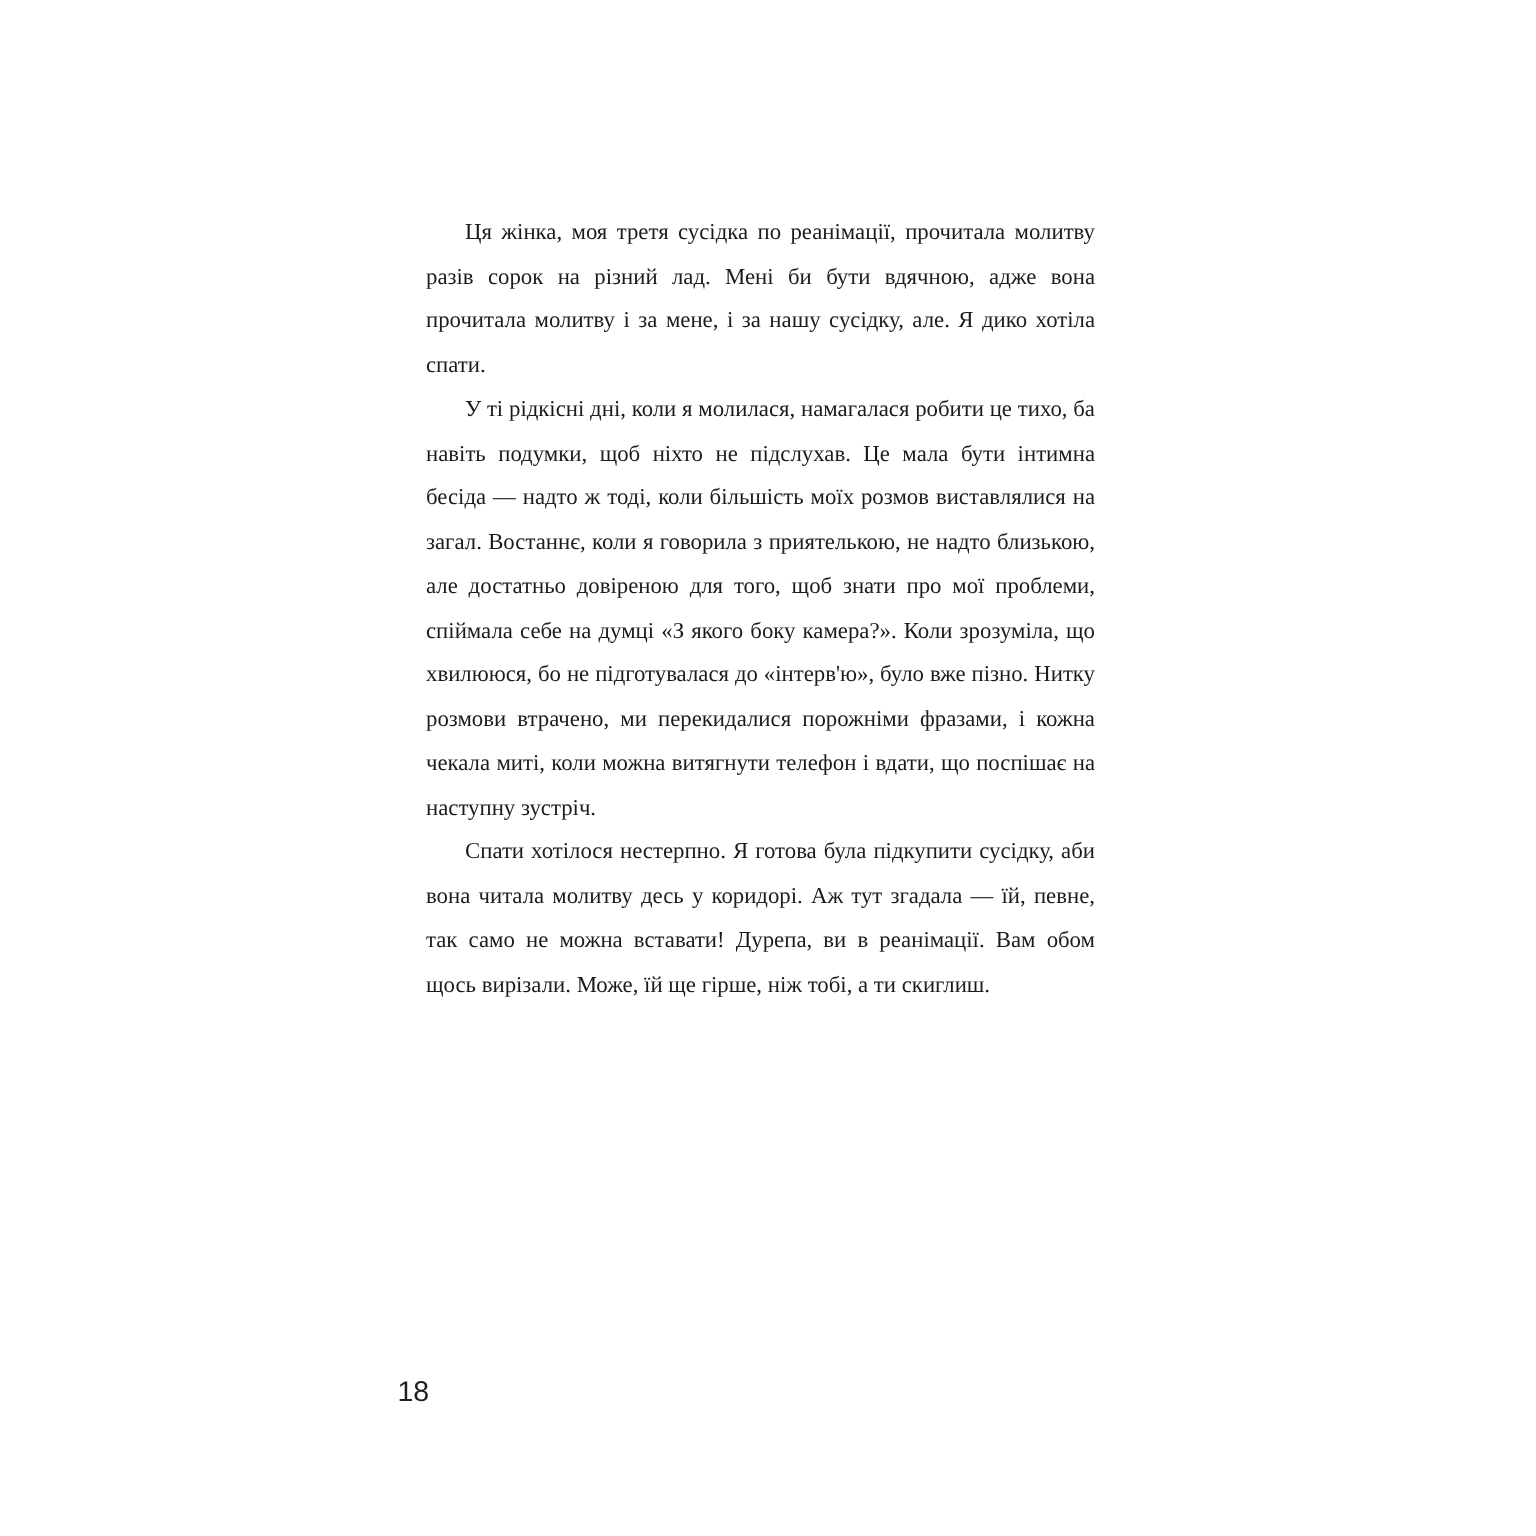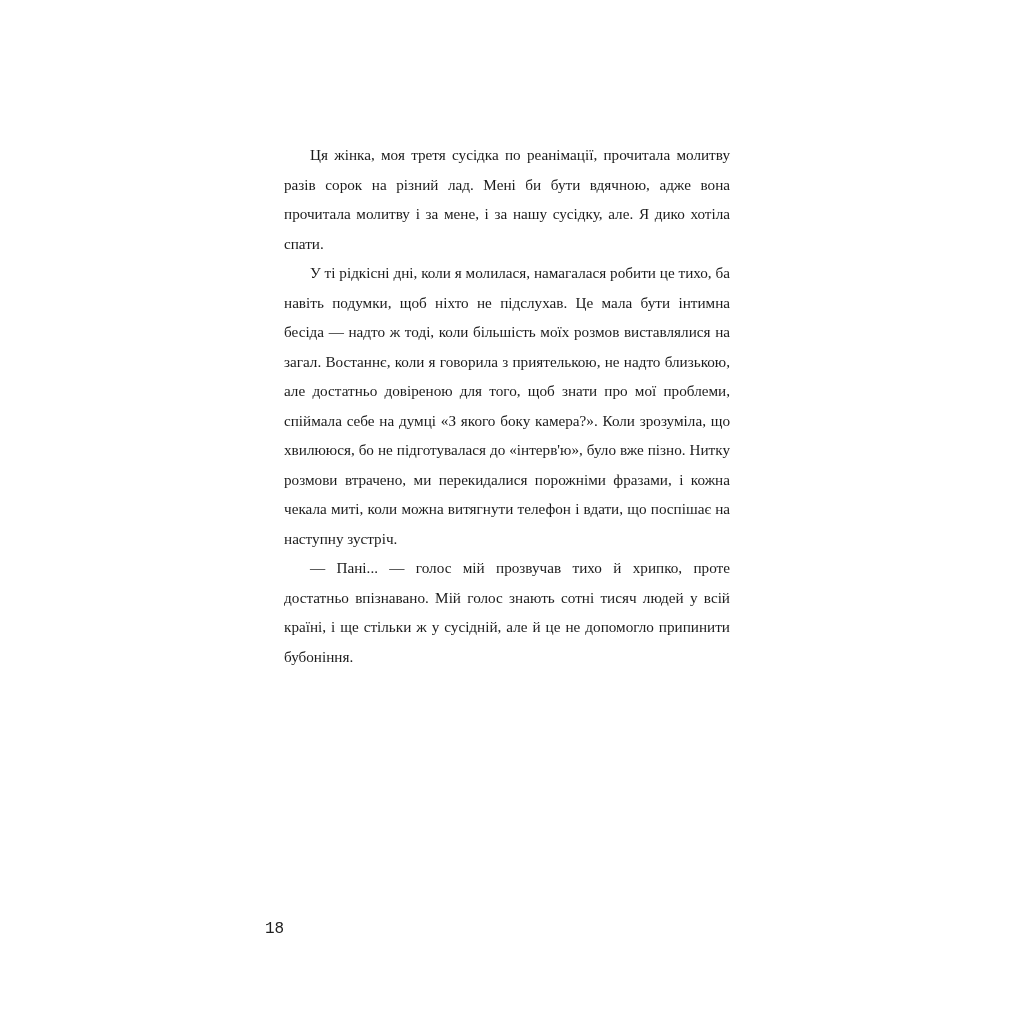--- a/index.html
+++ b/index.html
@@ -29,32 +29,32 @@
     margin-left: 20px;
   }
   .text-block p {
     margin: 0;
     text-indent: 26px;
   }
   .folio {
     position: absolute;
     left: 265px;
     top: 921px;
-    font-size: 16px;
+    font-size: 19px;
     line-height: 16px;
     color: #1f1f1f;
-    font-family: Liberation Mono, monospace;
+    font-family: Liberation Sans, sans-serif;
   }
 </style>
 </head>
 <body>
 
 <div class="page">
 
   <div class="text-block">
     <p>Ця жінка, моя третя сусідка по реанімації, прочитала молитву разів сорок на різний лад. Мені би бути вдячною, адже вона прочитала молитву і за мене, і за нашу сусідку, але. Я дико хотіла спати.</p>
     <p>У ті рідкісні дні, коли я молилася, намагалася робити це тихо, ба навіть подумки, щоб ніхто не підслухав. Це мала бути інтимна бесіда — надто ж тоді, коли більшість моїх розмов виставлялися на загал. Востаннє, коли я говорила з приятелькою, не надто близькою, але достатньо довіреною для того, щоб знати про мої проблеми, спіймала себе на думці «З якого боку камера?». Коли зрозуміла, що хвилююся, бо не підготувалася до «інтерв'ю», було вже пізно. Нитку розмови втрачено, ми перекидалися порожніми фразами, і кожна чекала миті, коли можна витягнути телефон і вдати, що поспішає на наступну зустріч.</p>
-    <p>— Пані... — голос мій прозвучав тихо й хрипко, проте достатньо впізнавано. Мій голос знають сотні тисяч людей у всій країні, і ще стільки ж у сусідній, але й це не допомогло припинити бубоніння.</p>
+    <p>Спати хотілося нестерпно. Я готова була підкупити сусідку, аби вона читала молитву десь у коридорі. Аж тут згадала — їй, певне, так само не можна вставати! Дурепа, ви в реанімації. Вам обом щось вирізали. Може, їй ще гірше, ніж тобі, а ти скиглиш.</p>
   </div>
 
   <div class="folio">18</div>
 
 </div>
 
 </body></html>

